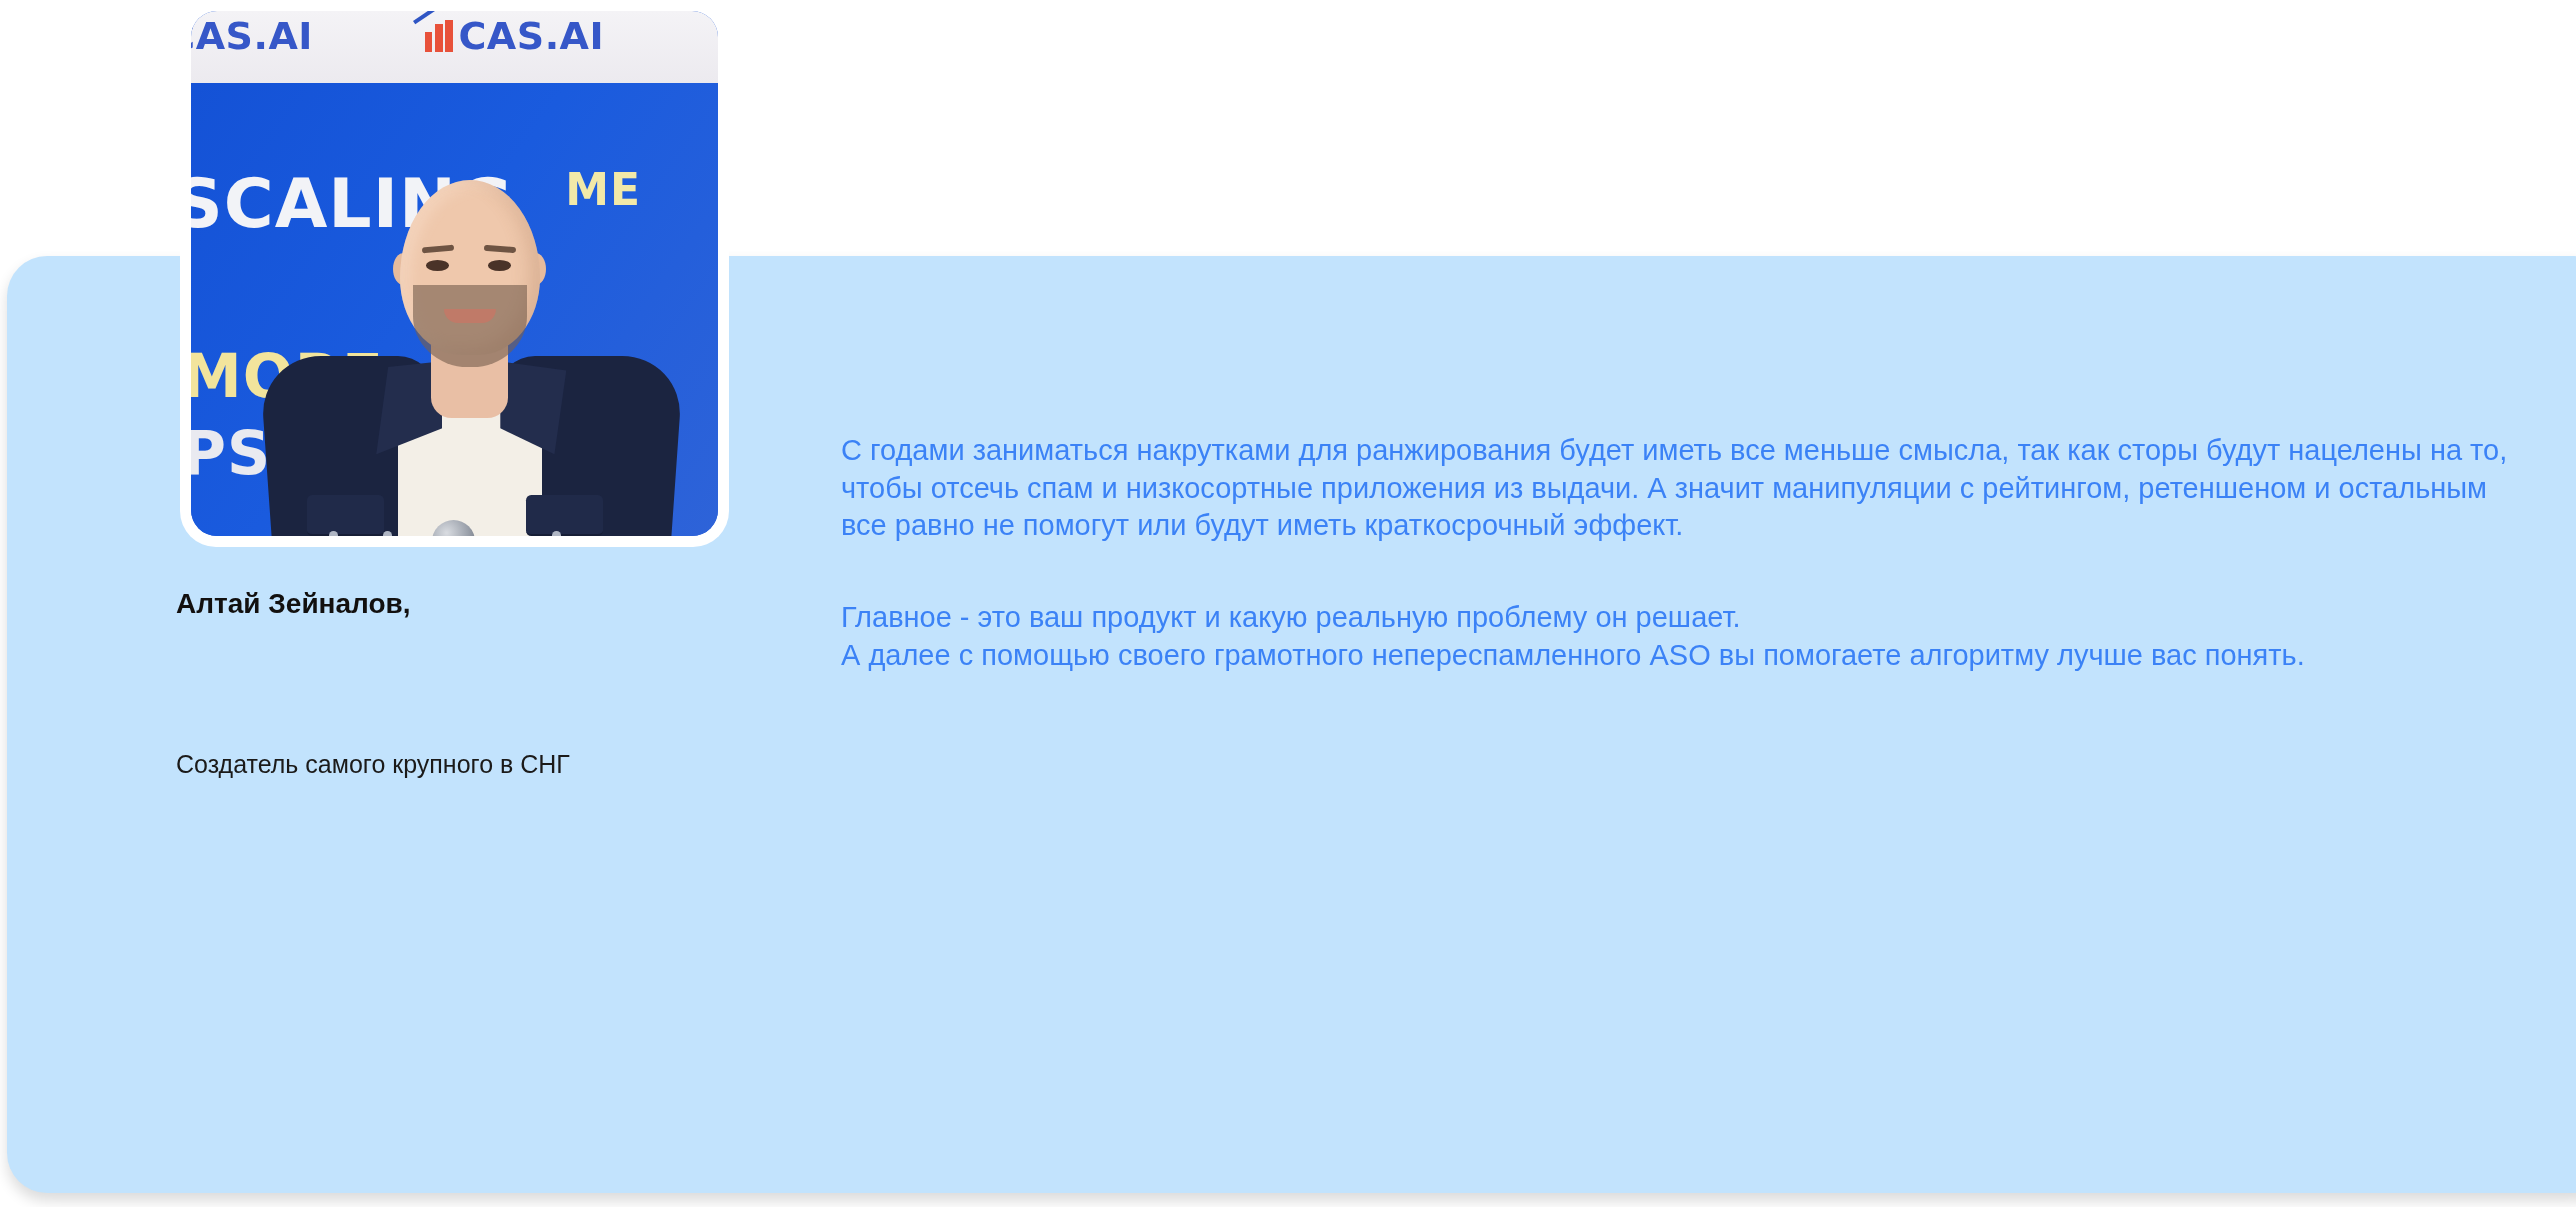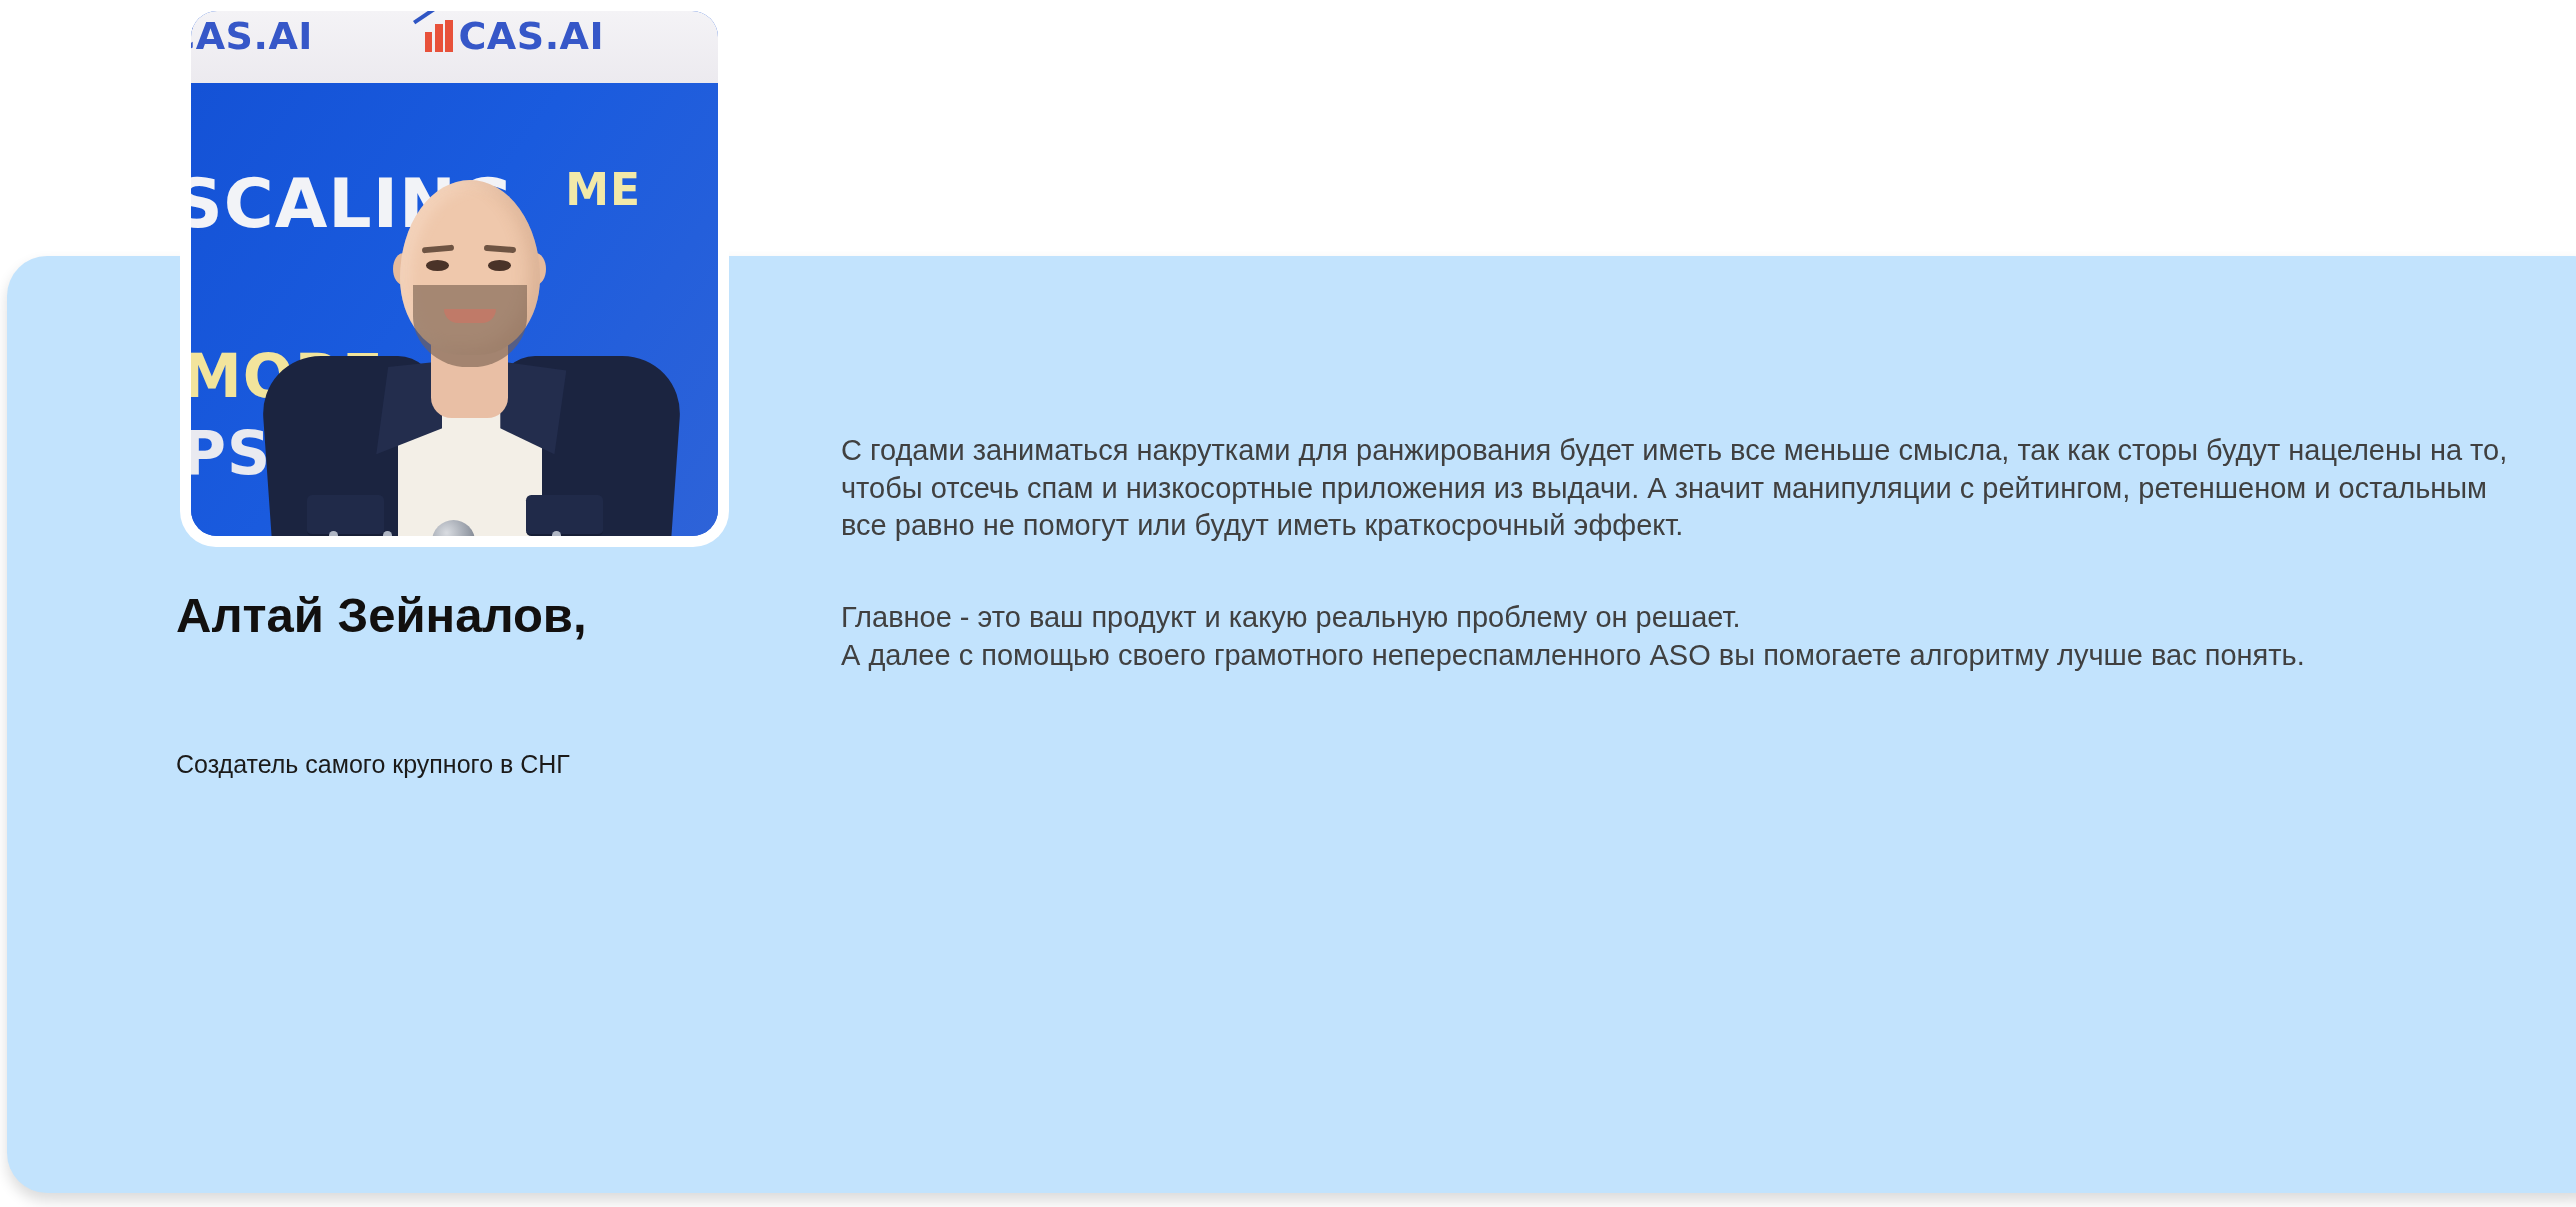--- a/index.html
+++ b/index.html
@@ -262,21 +262,21 @@
   }
 
   
   .name-block {
     position: absolute;
     left: 176px;
     top: 587px;
     width: 608px;
   }
   .name-line {
-    font-size: 49px;
+    font-size: 28px;
     font-weight: 700;
     color: #12100F;
     line-height: 1.18;
     white-space: nowrap;
   }
   .subtitle-block {
     position: absolute;
     left: 176px;
     top: 748px;
     width: 608px;
@@ -292,21 +292,21 @@
   
   .quote-col {
     position: absolute;
     left: 841px;
     top: 432px;
     width: 1685px;
   }
   .quote-para {
     font-size: 29px;
     line-height: 1.30;
-    color: #404040;
+    color: #3b82f6;
     margin: 0;
   }
   .para-gap-1 { height: 54px; }
   .para-gap-2 { height: 47px; }
 </style>
 </head>
 <body>
 
 <div class="quote-card"></div>
 

